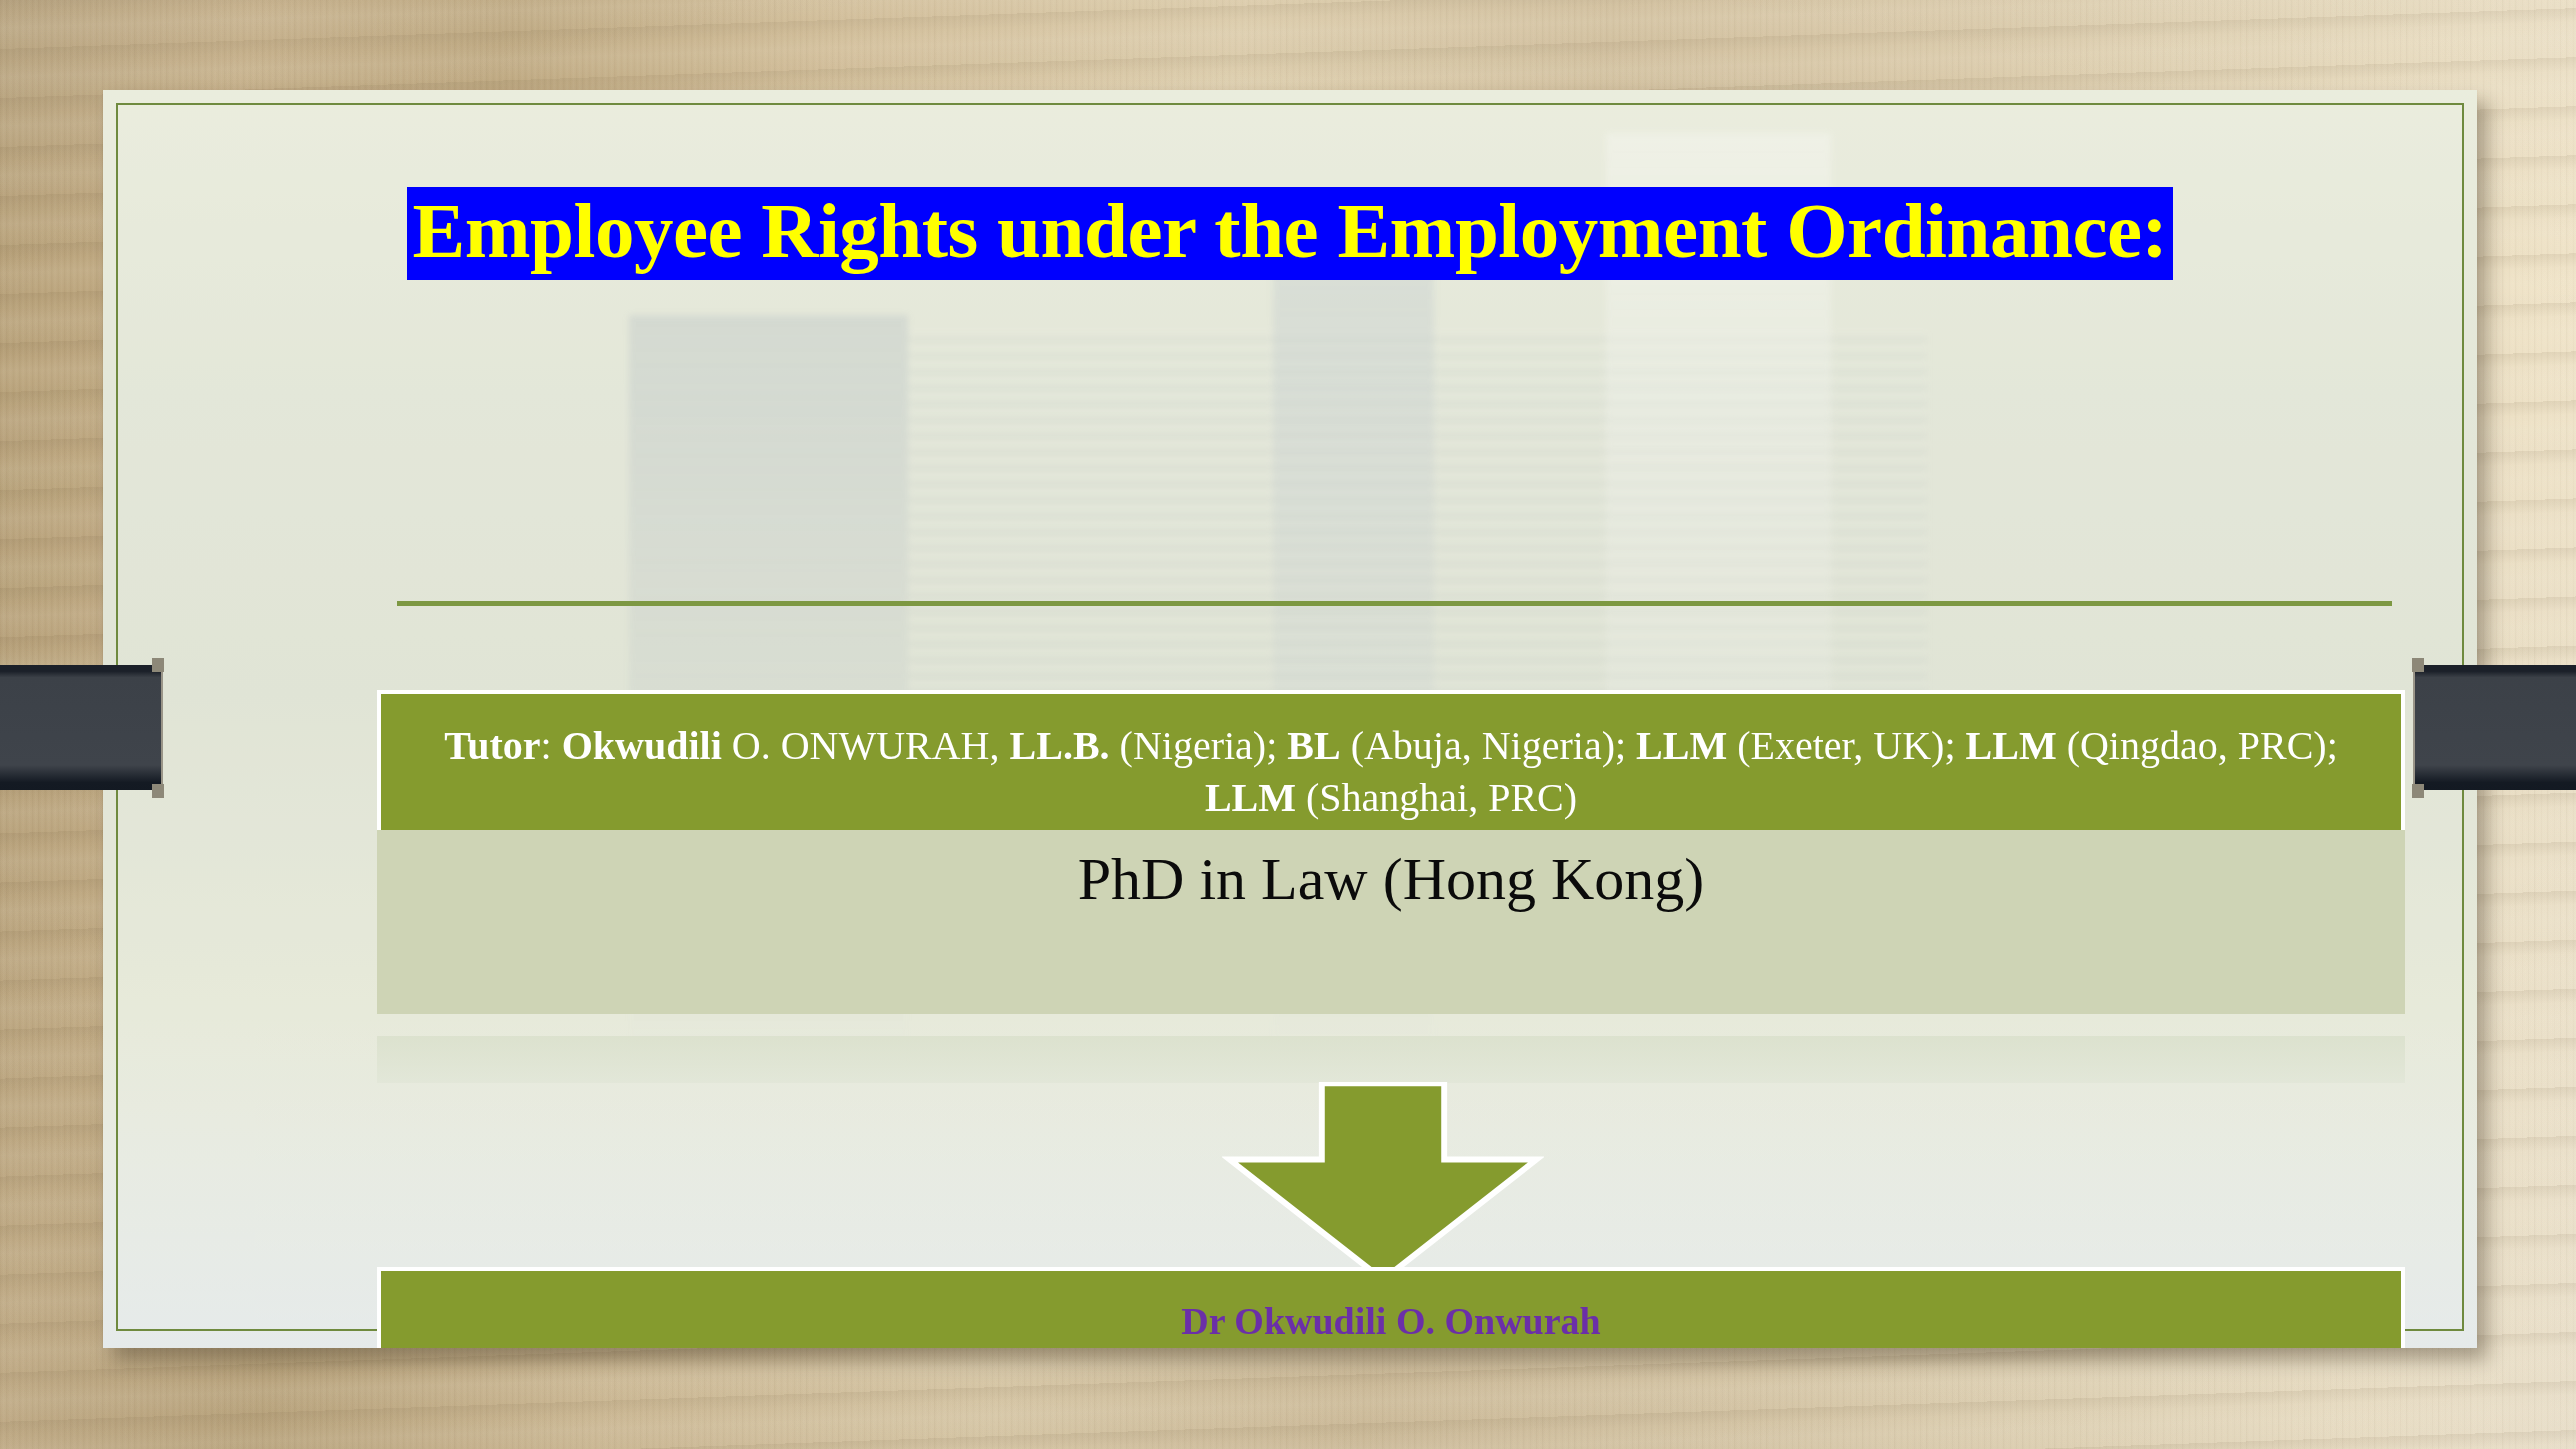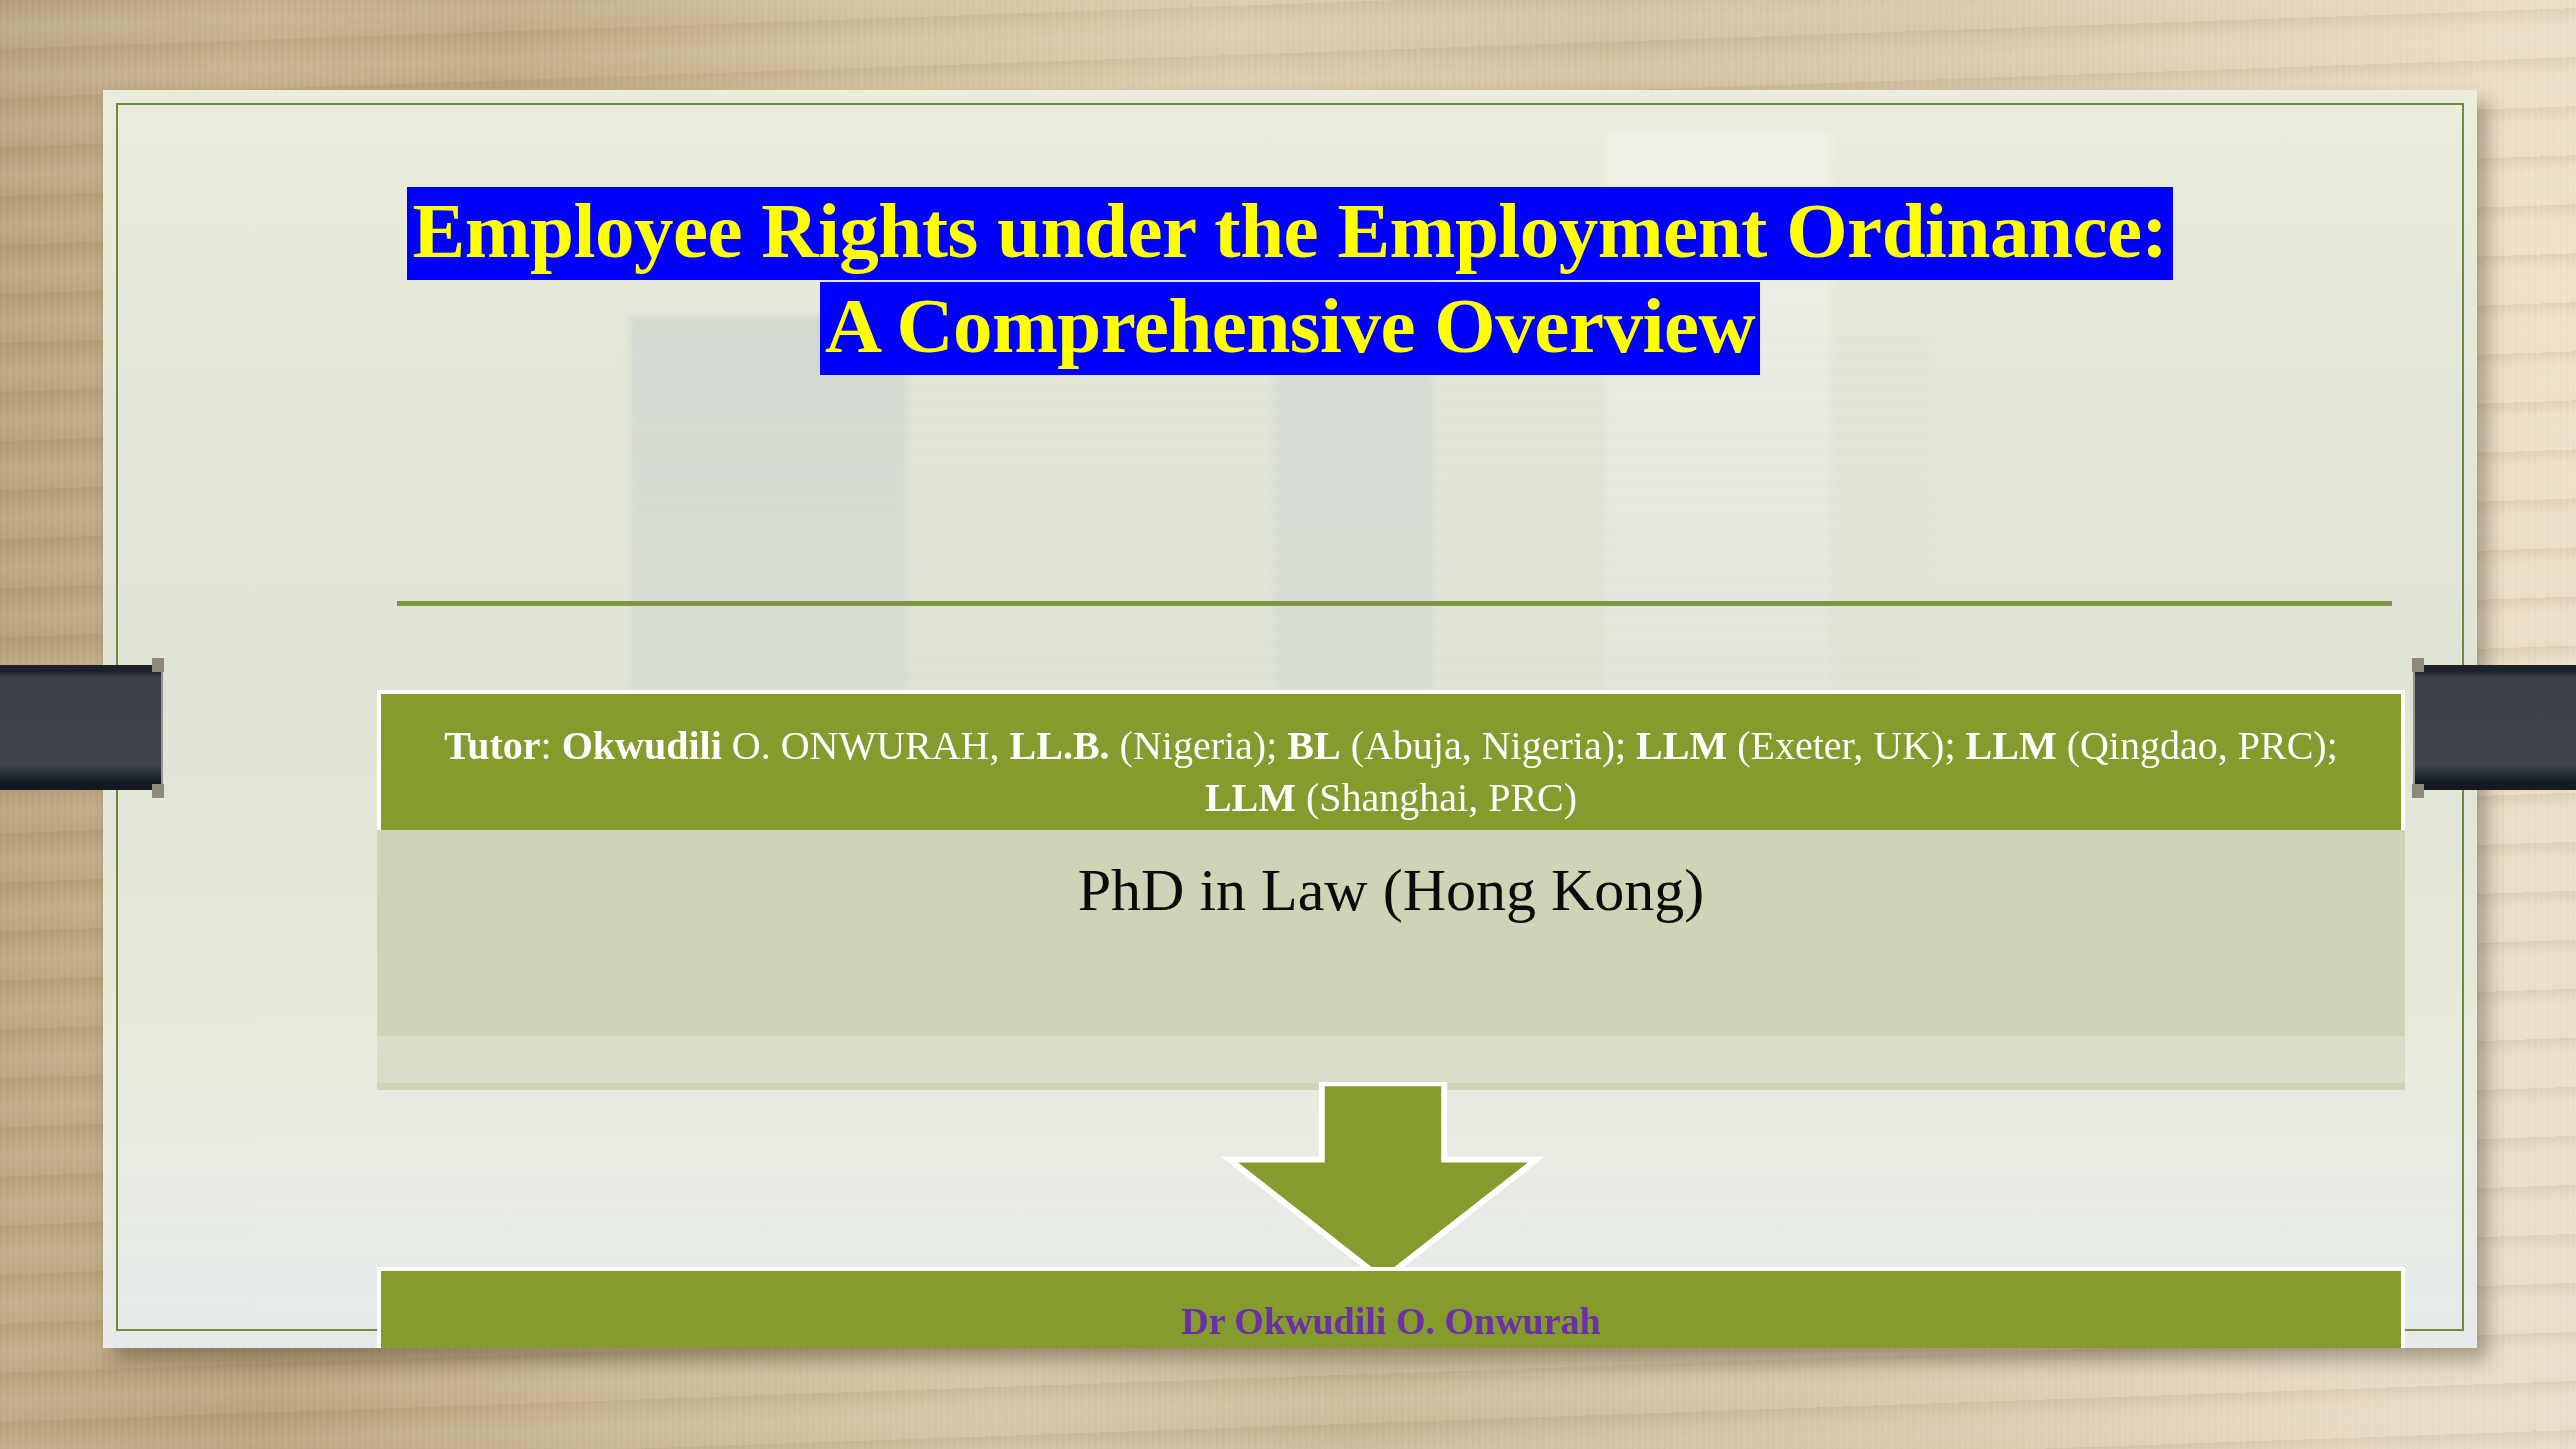--- a/index.html
+++ b/index.html
@@ -184,26 +184,26 @@
     max-width: 1953px;
   }
   #tutor-text b { font-weight: bold; }
 
   
   #phd-box {
     position: absolute;
     left: 274px;
     top: 740px;
     width: 2028px;
-    height: 260px;
+    height: 184px;
     background: #ced4b5;
     display: flex;
     align-items: flex-start;
     justify-content: center;
-    padding-top: 26px;
+    padding-top: 15px;
     box-sizing: border-box;
   }
   #phd-text {
     color: #0b0b0b;
     font-size: 60px;
     line-height: 1.15;
     text-align: center;
   }
   
   #phd-reflection {
@@ -277,21 +277,20 @@
 <div id="slide">
 
   <div id="photo"></div>
   <div id="photo-blocks"></div>
   <div id="photo-bottom-fade"></div>
 
   <div id="inner-frame"></div>
 
   <div id="title-wrap">
     <div class="title-line"><span class="hl">Employee Rights under the Employment Ordinance:</span></div>
-    <div class="title-line"><span class="hl">A Comprehensive Overview</span></div>
   </div>
 
   <div id="rule"></div>
 
   <div id="tutor-box">
     <div id="tutor-text"><b>Tutor</b><span>: </span><b>Okwudili</b><span> O. ONWURAH, </span><b>LL.B.</b><span> (Nigeria); </span><b>BL</b><span> (Abuja, Nigeria); </span><b>LLM</b><span> (Exeter, UK); </span><b>LLM</b><span> (Qingdao, PRC); </span><b>LLM</b><span> (Shanghai, PRC)</span></div>
   </div>
 
   <div id="phd-box">
     <div id="phd-text">PhD in Law (Hong Kong)</div>

